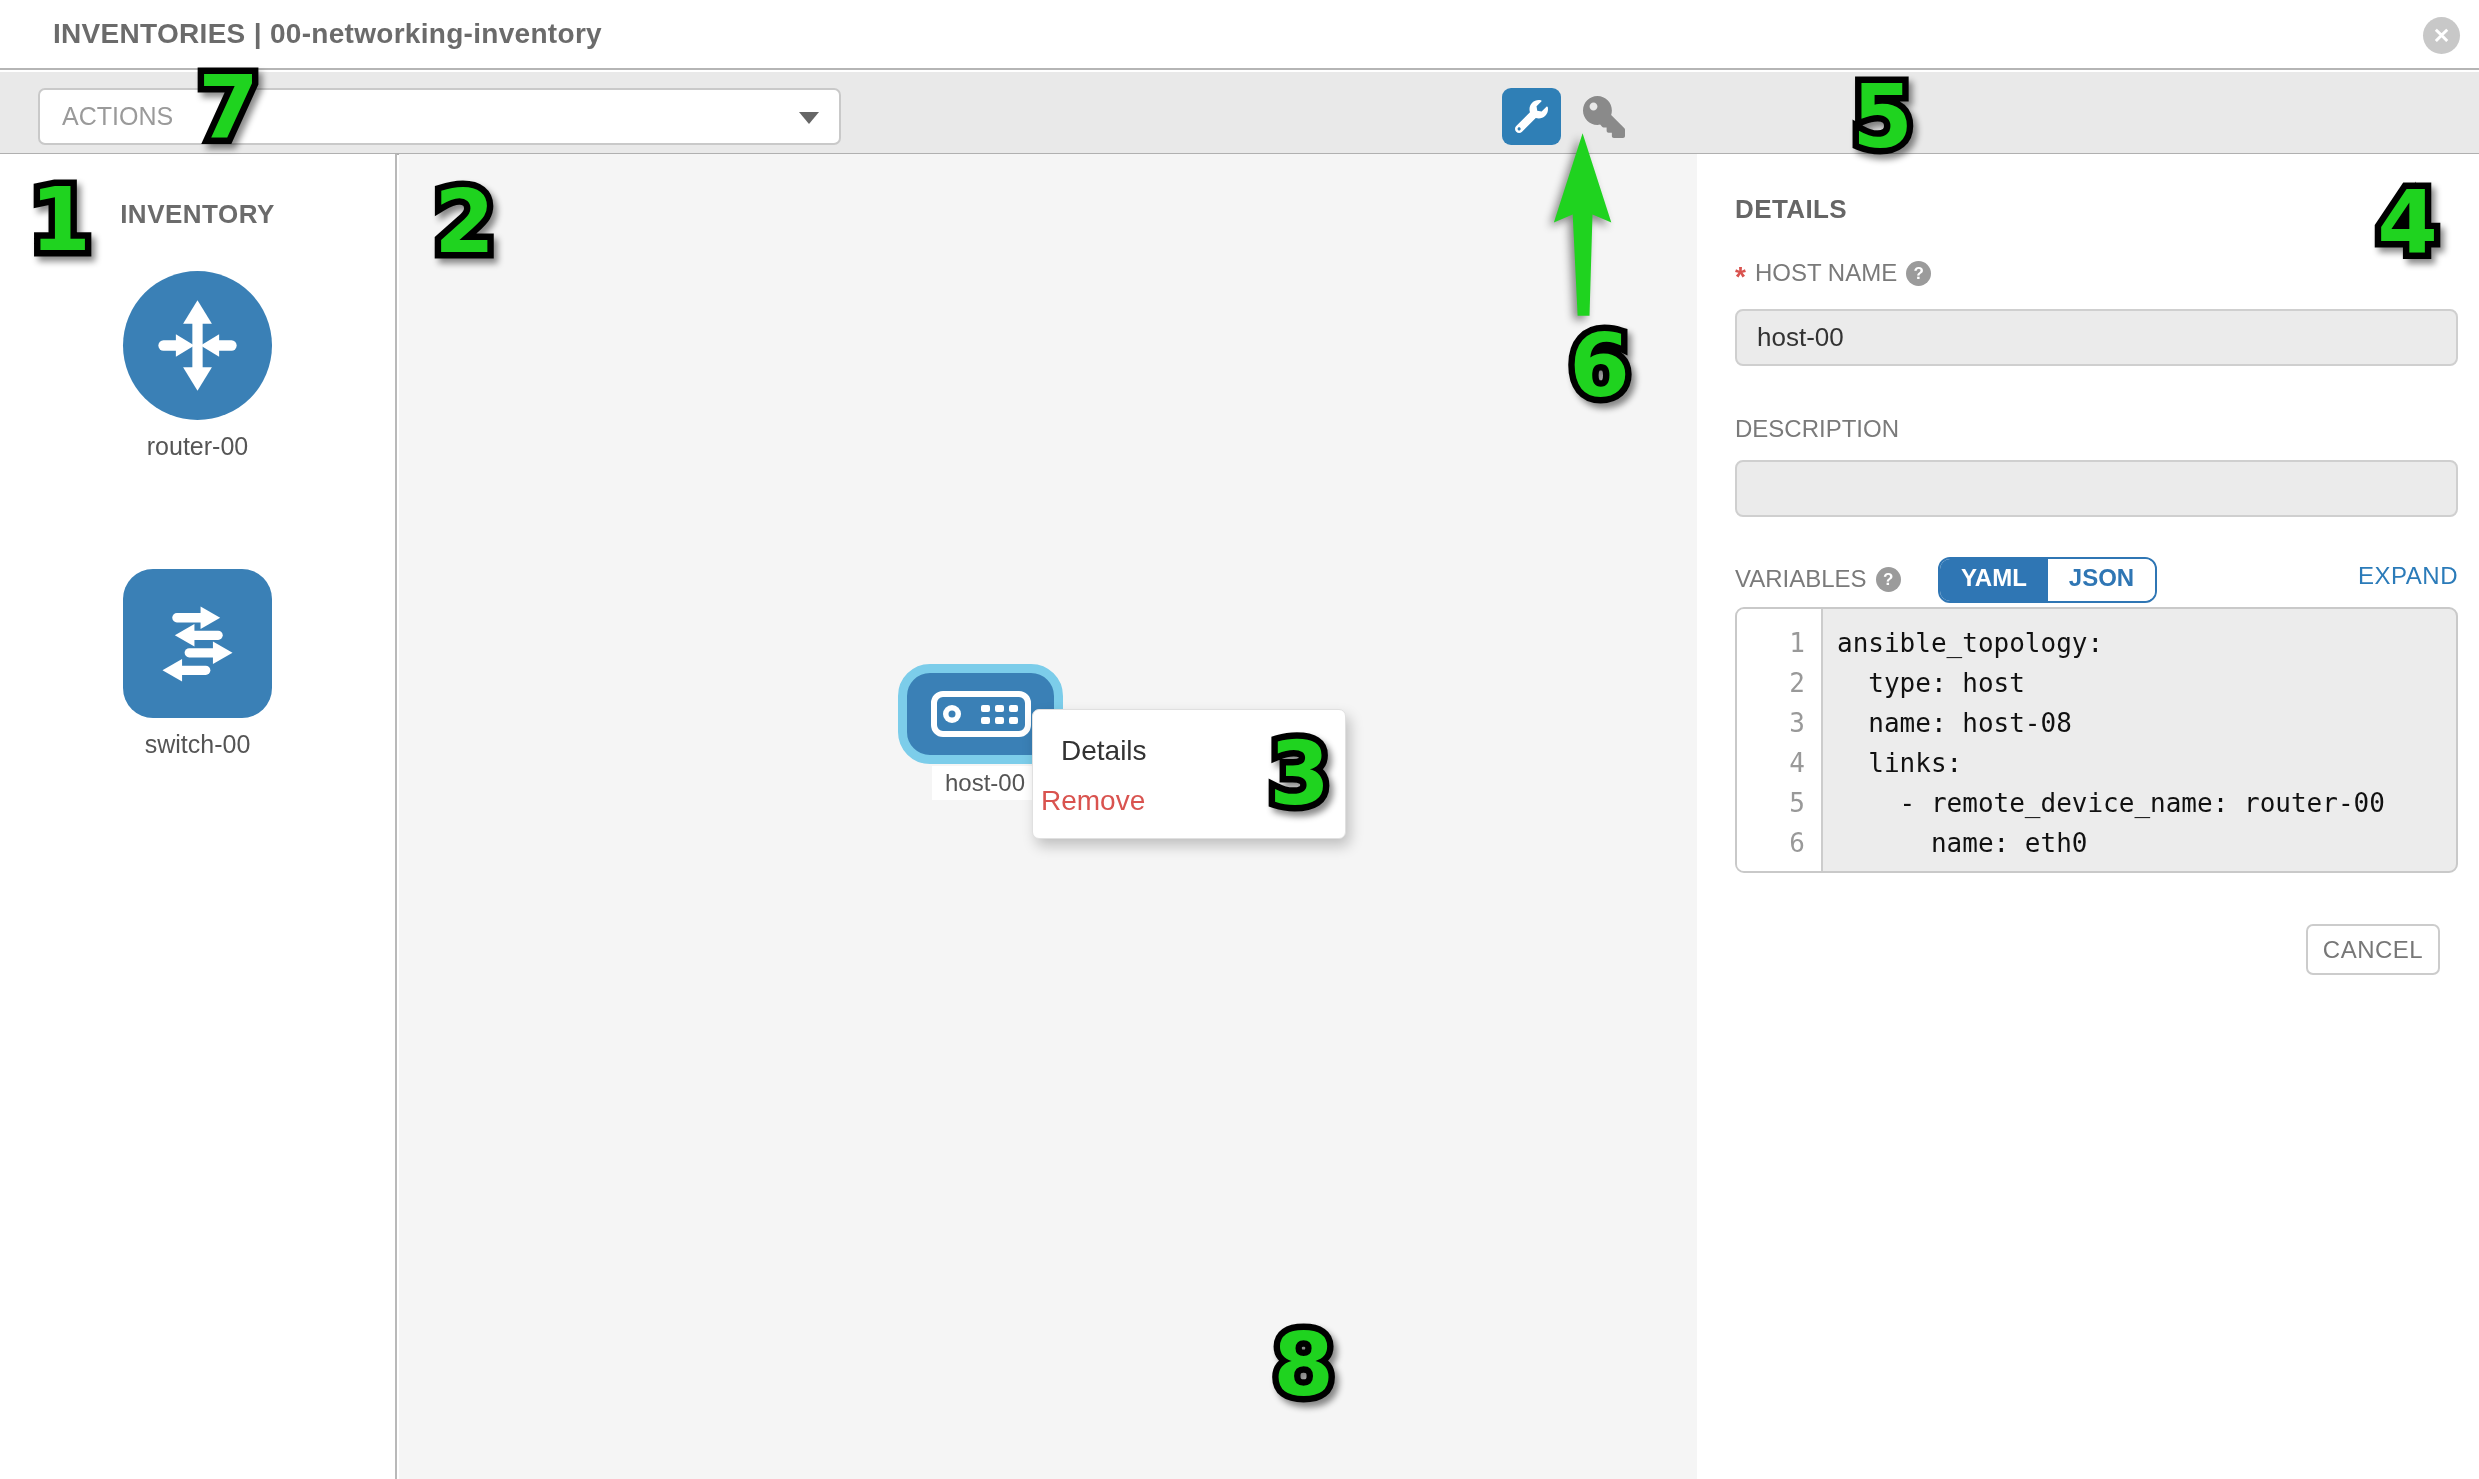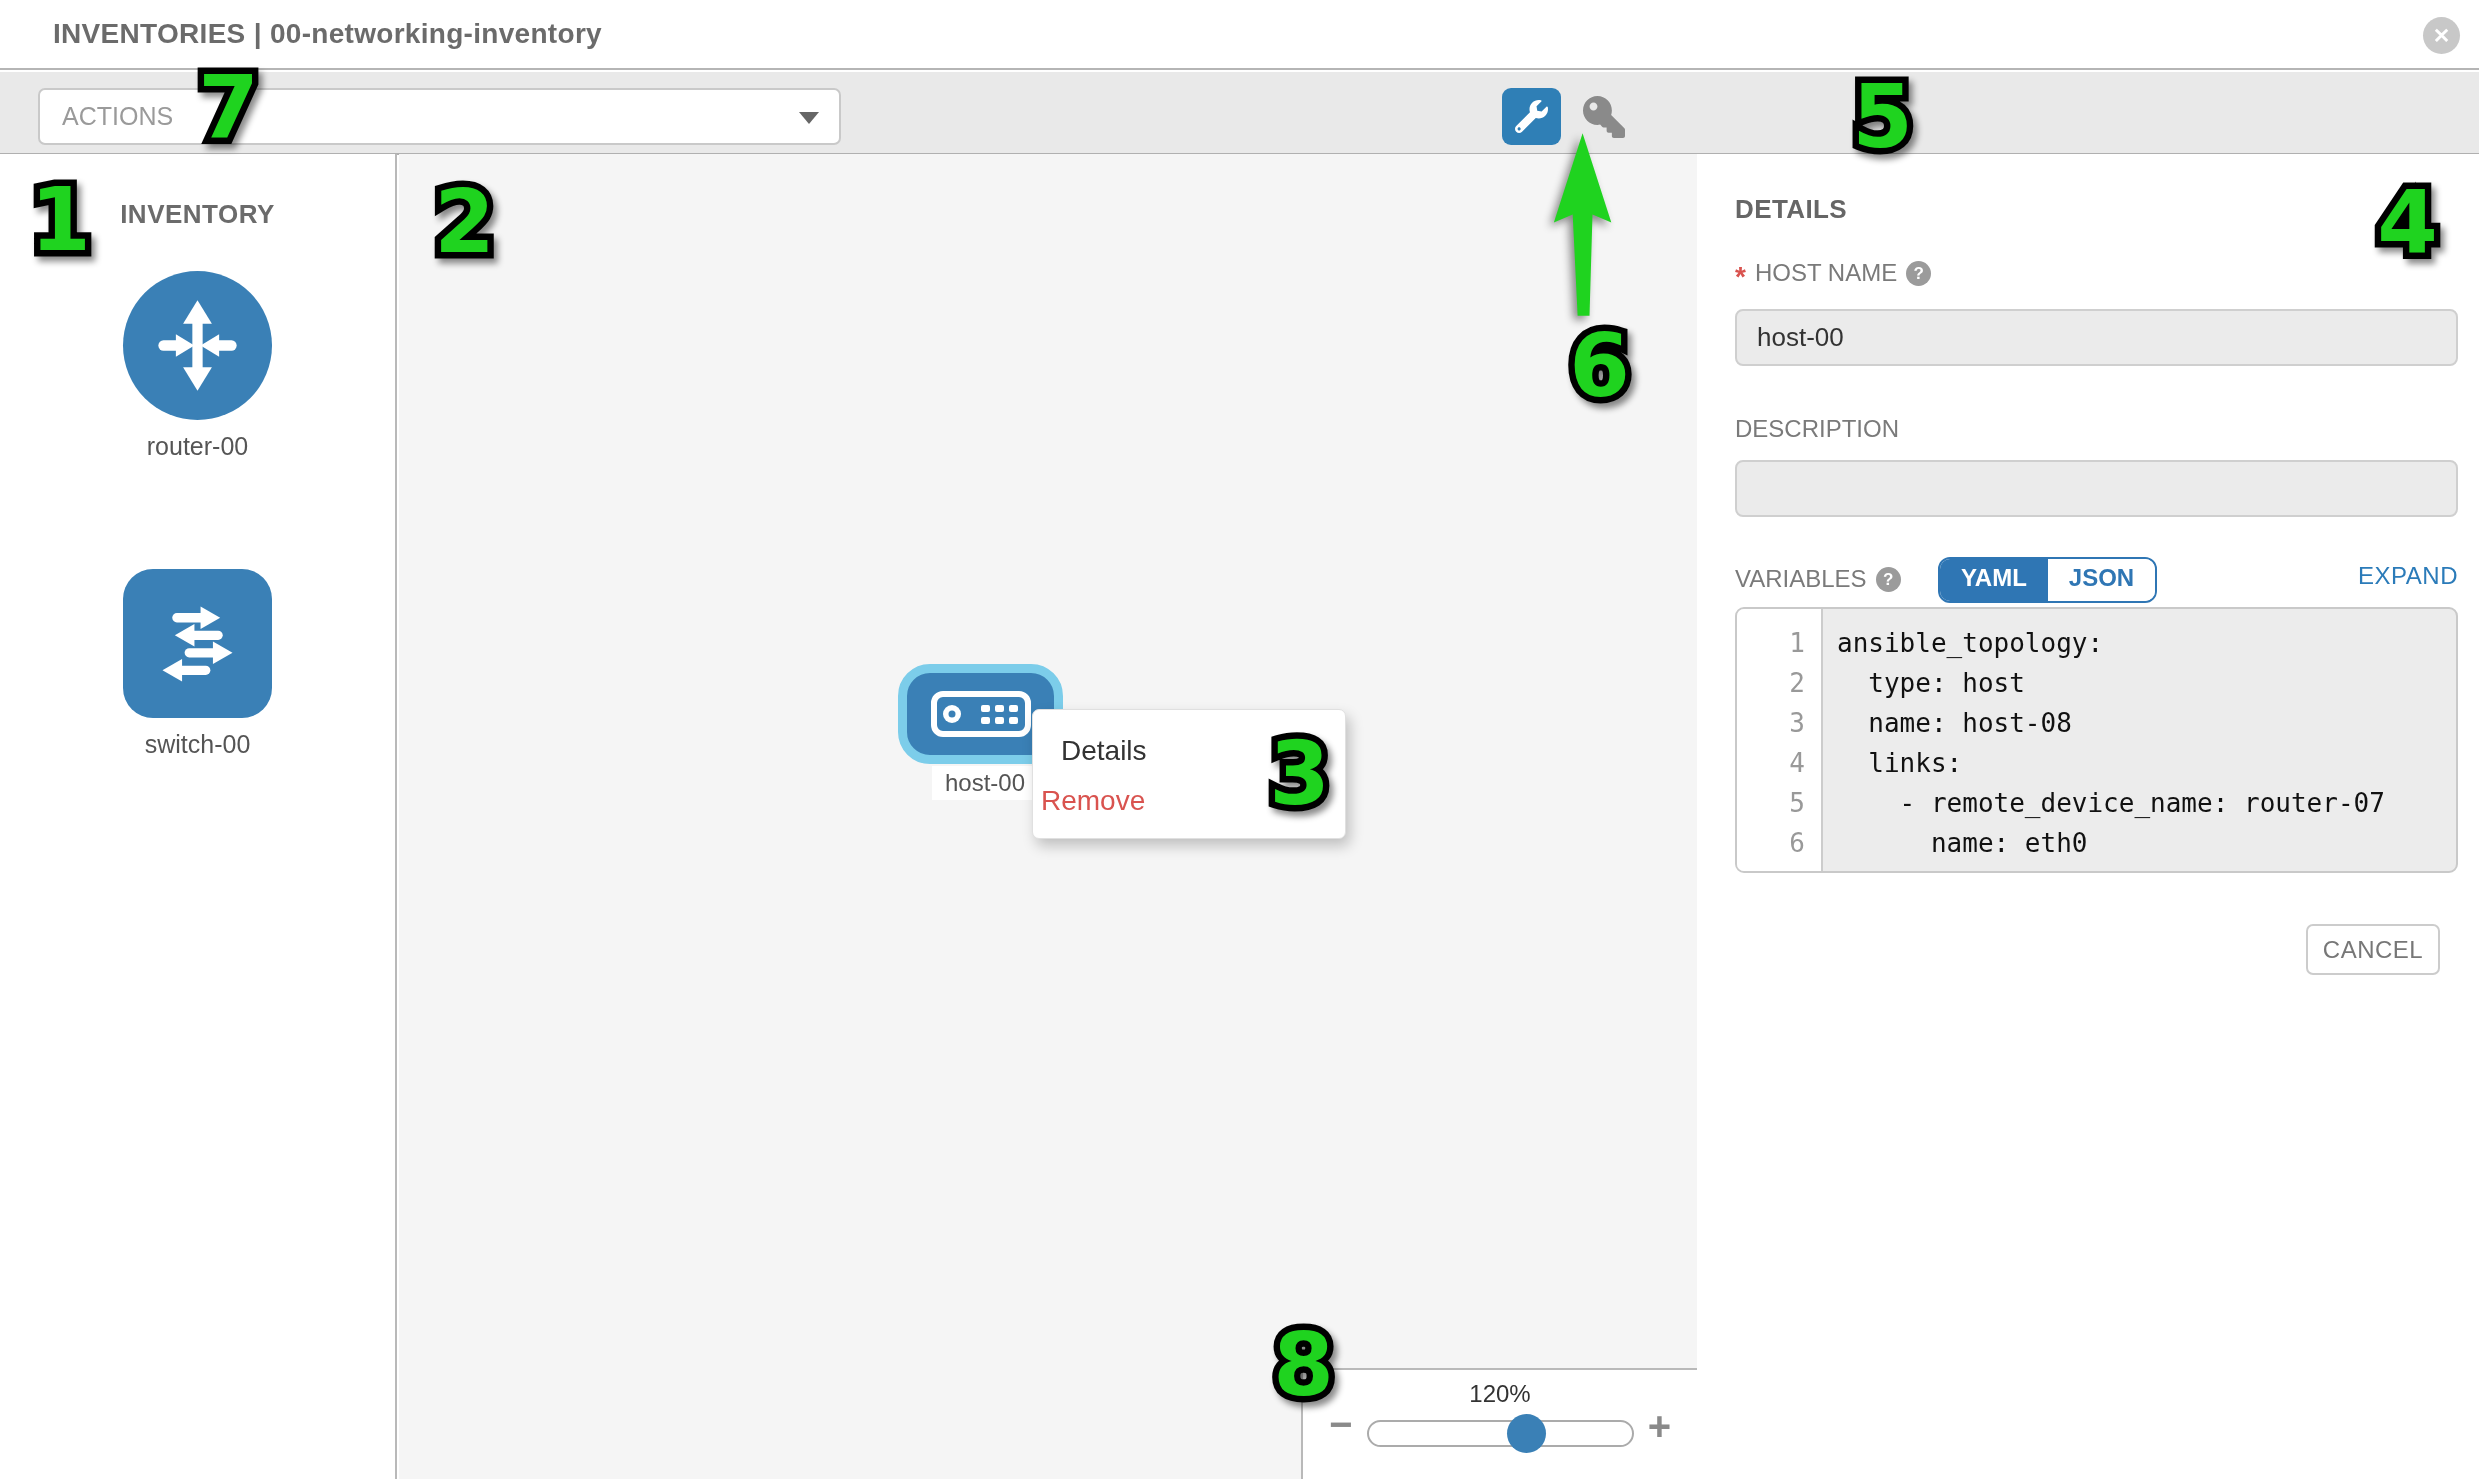--- a/index.html
+++ b/index.html
@@ -197,27 +197,20 @@
         </g>
       </svg>
     </div>
     <div class="node-label">host-00</div>
 
     <div class="ctx-menu">
       <div class="ctx-item">Details</div>
       <div class="ctx-item danger">Remove</div>
     </div>
 
-    <div class="zoombox">
-      <div class="zlevel">120%</div>
-      <div class="zminus">−</div>
-      <div class="ztrack"></div>
-      <div class="zthumb"></div>
-      <div class="zplus">+</div>
-    </div>
   </div>
 
   <div class="details">
     <div class="dp-title">DETAILS</div>
 
     <div class="field-label" style="top:105px;">
       <span class="req">*</span>
       <span>HOST NAME</span>
       <span class="qicon">?</span>
     </div>
@@ -252,21 +245,21 @@
         <div class="cm-line">
           <span class="ln">3</span>
           <span class="ct">  name: host-08</span>
         </div>
         <div class="cm-line">
           <span class="ln">4</span>
           <span class="ct">  links:</span>
         </div>
         <div class="cm-line">
           <span class="ln">5</span>
-          <span class="ct">    - remote_device_name: router-07</span>
+          <span class="ct">    - remote_device_name: router-00</span>
         </div>
         <div class="cm-line">
           <span class="ln">6</span>
           <span class="ct">      name: eth0</span>
         </div>
         <div class="cm-line">
           <span class="ln">7</span>
           <span class="ct">      remote_interface_name: eth0</span>
         </div>
       </div>

